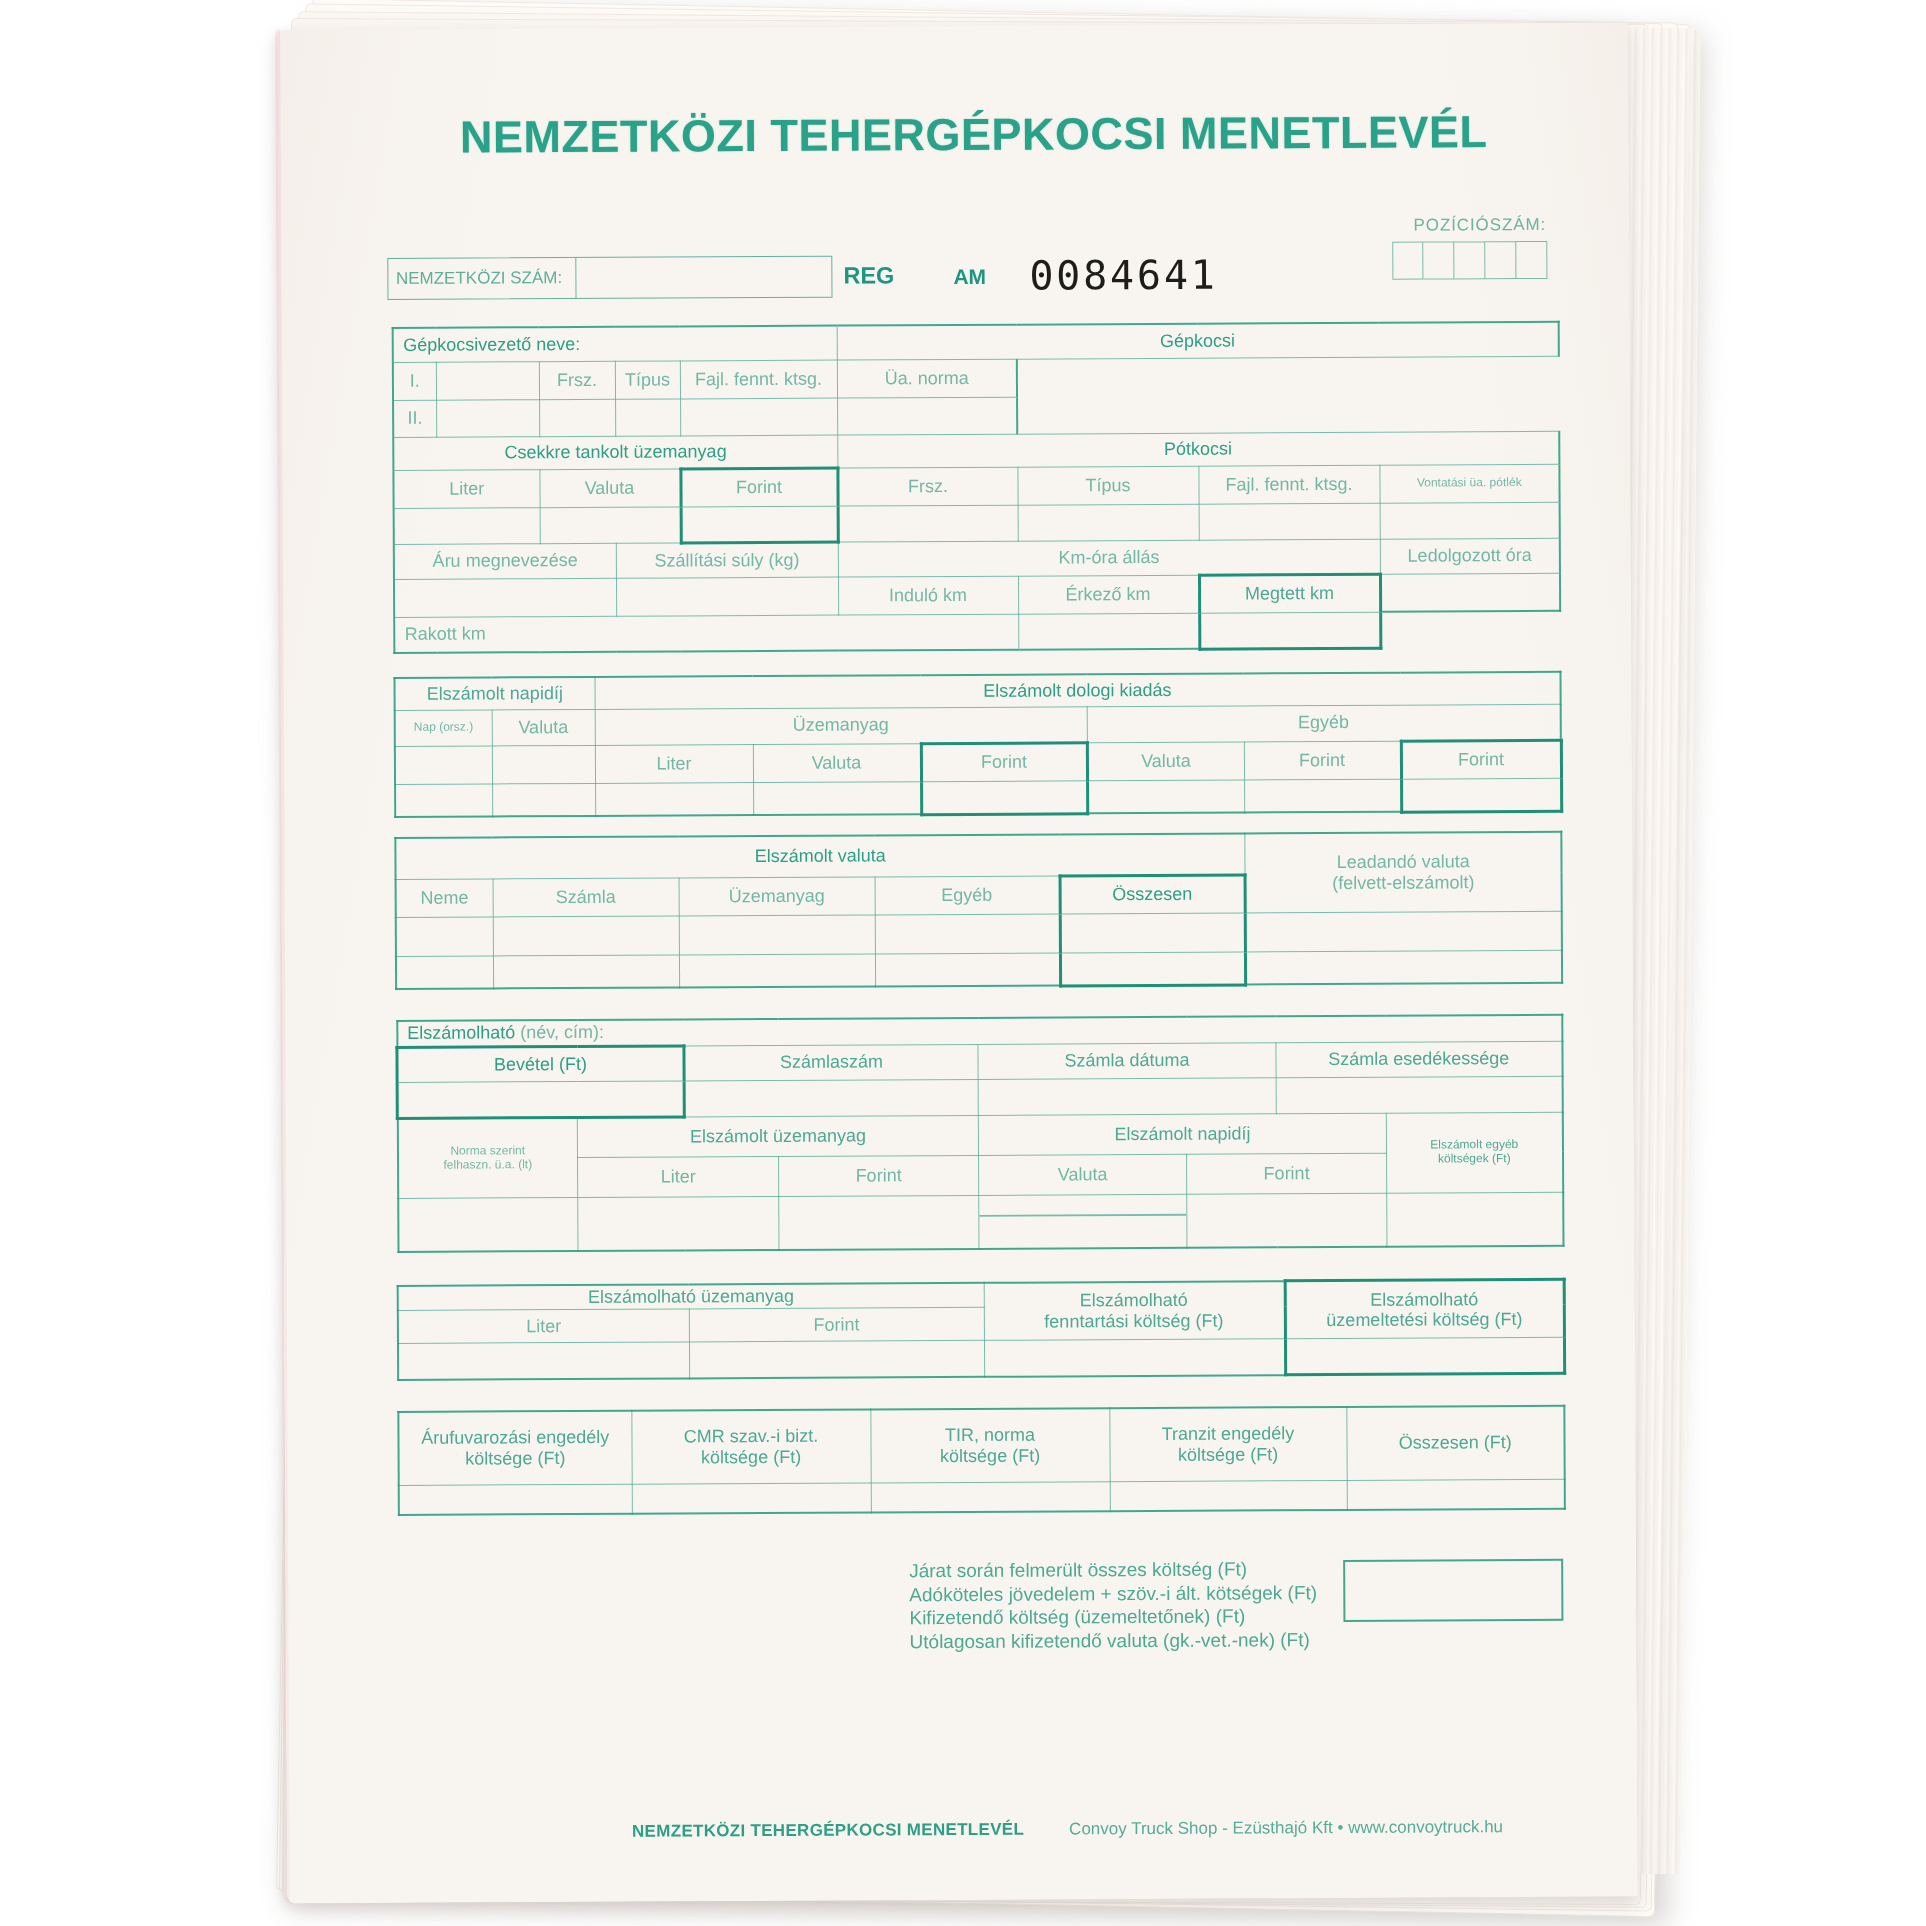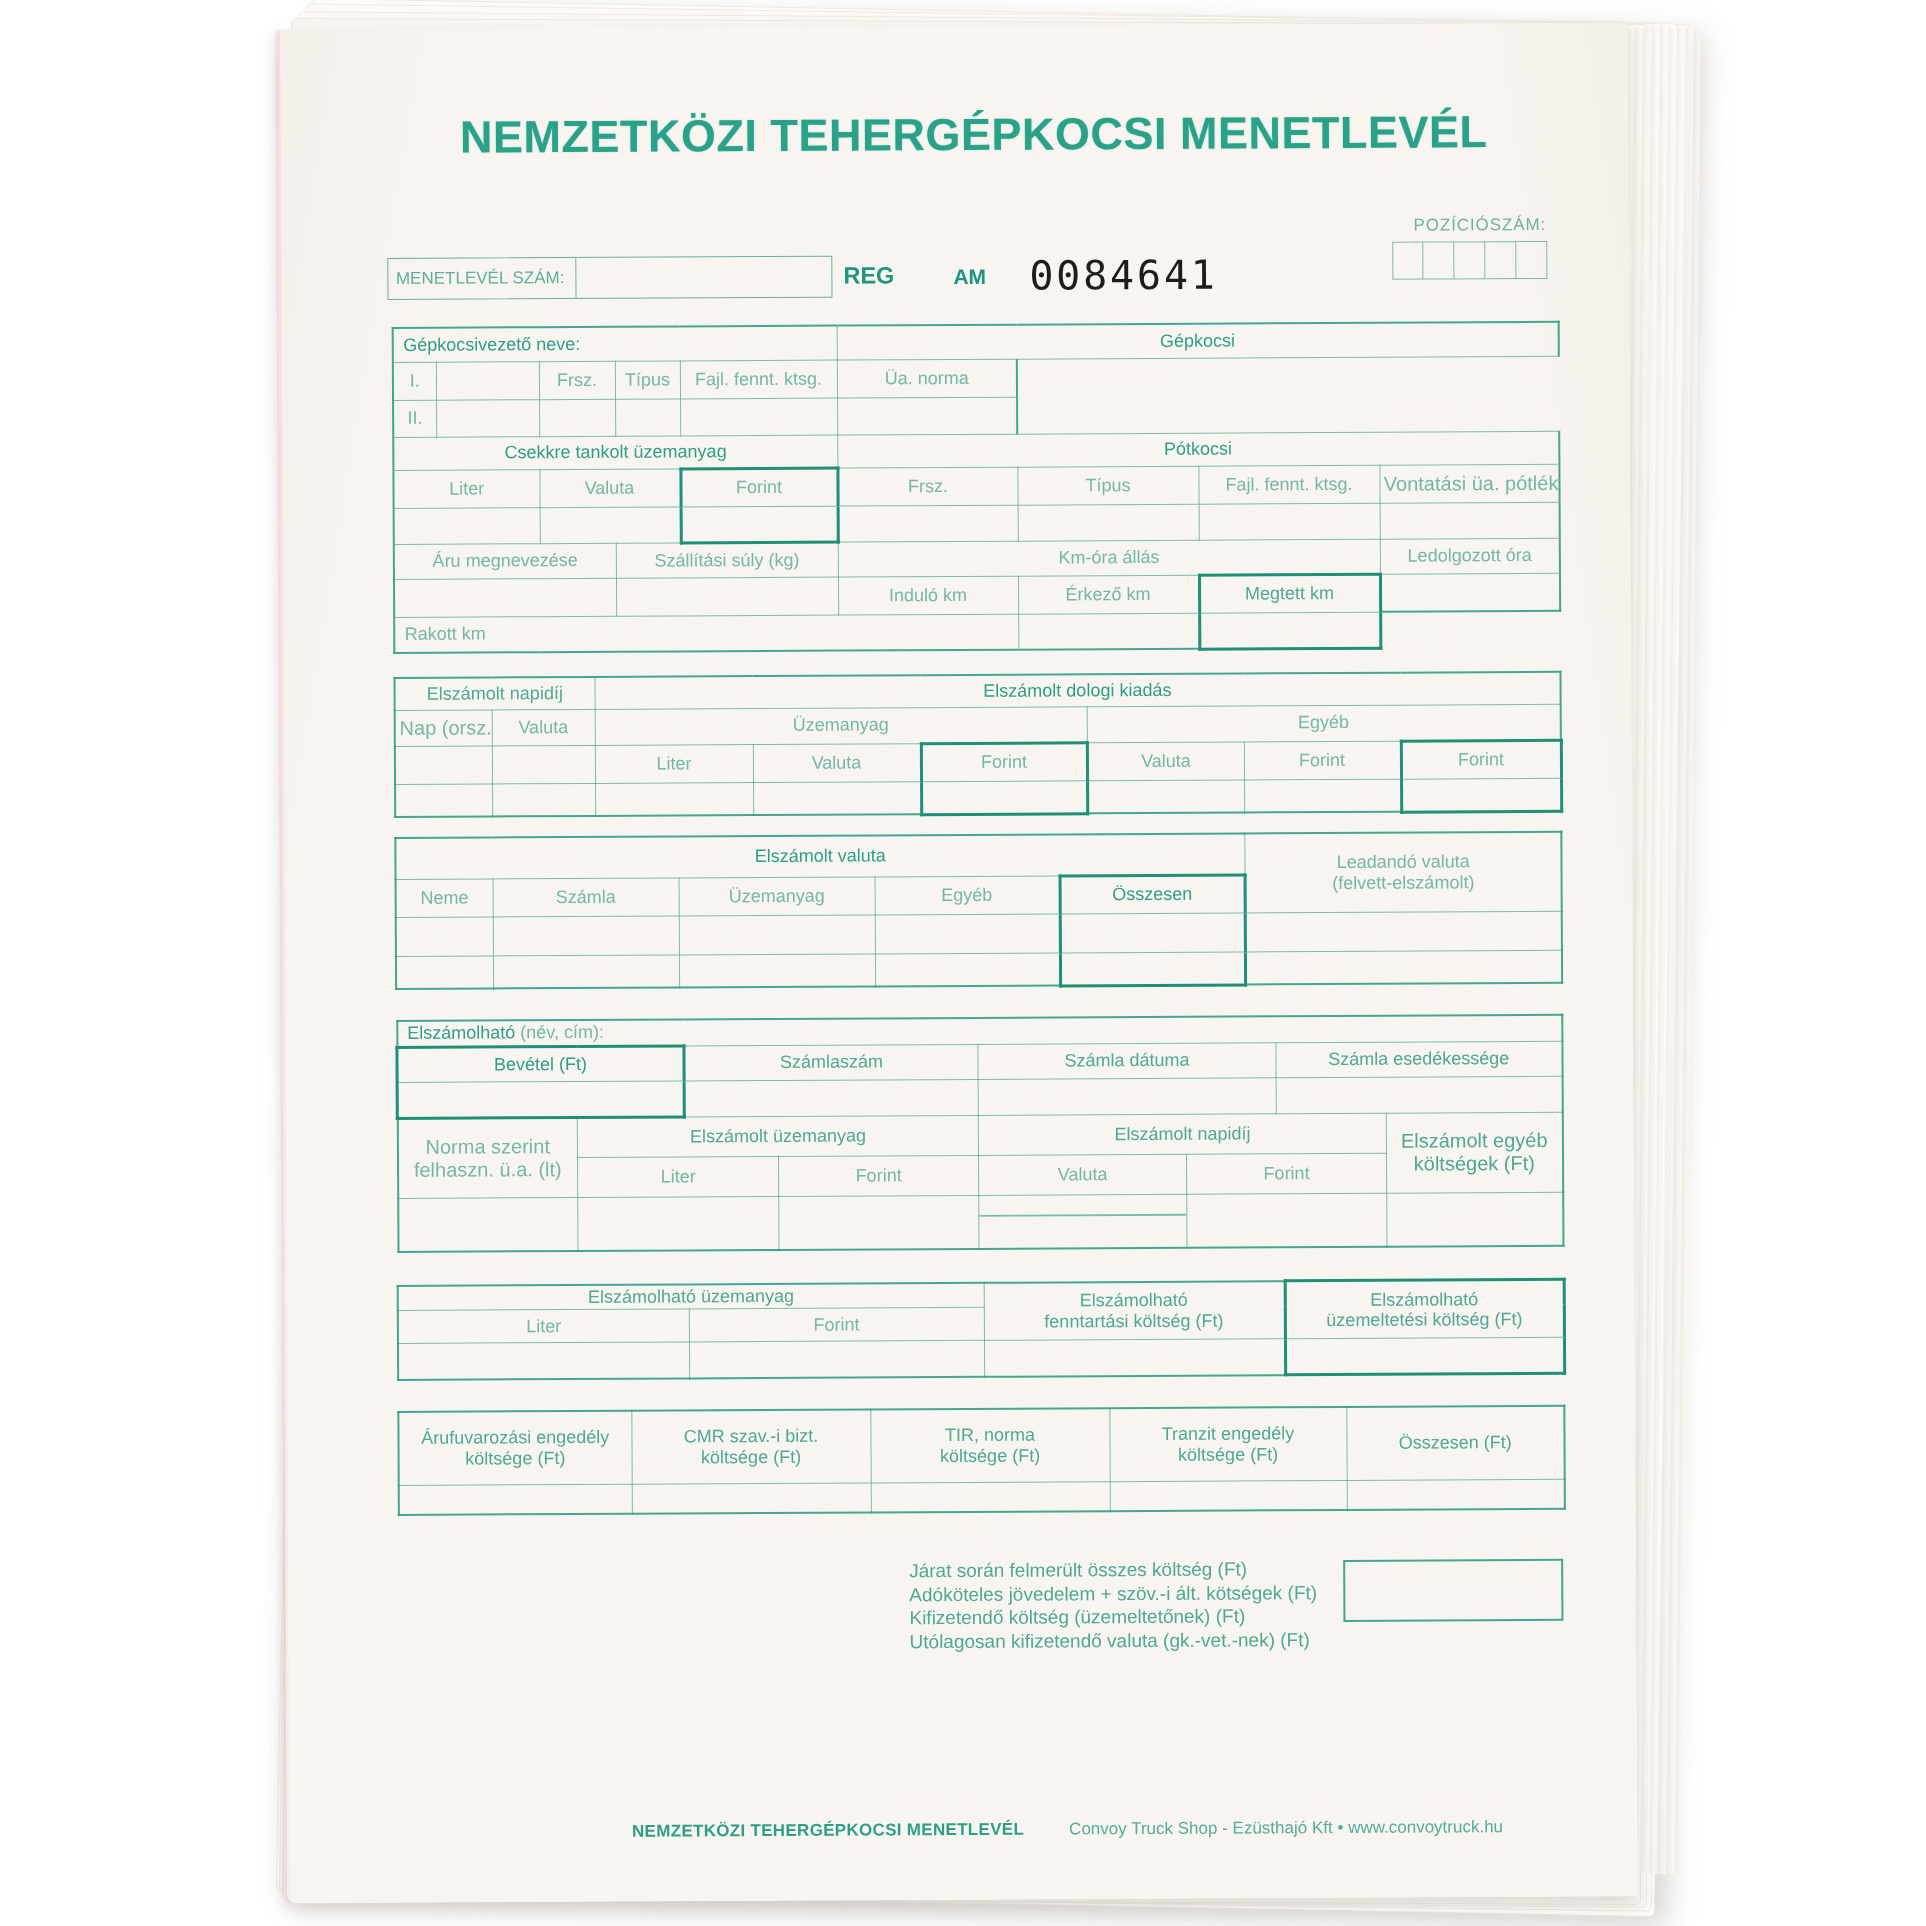--- a/index.html
+++ b/index.html
@@ -51,21 +51,21 @@
   .pozcells span{width:31px;height:38px;border:1.4px solid rgba(93,173,153,.8);
         border-left:none;box-sizing:border-box;}
   .pozcells span:first-child{border-left:1.4px solid rgba(93,173,153,.8);}
   
   table.ft{position:absolute;left:113px;width:1166px;border-collapse:collapse;
         table-layout:fixed;color:#74b7a6;font-size:18px;}
   table.ft td{border:1.9px solid rgba(73,166,145,.72);text-align:center;vertical-align:middle;
         padding:0 3.8px;overflow:hidden;white-space:nowrap;line-height:1.15;box-sizing:border-box;}
   table.bdr{border:2.8px solid rgba(47,158,133,.9);}
   .tl{text-align:left !important;padding-left:9.4px !important;}
-  .fs17{font-size:20px;margin-left:24px;}
+  .fs17{font-size:12px;margin-left:24px;}
   
   .bx-t{border-top:3.8px solid #1f8f78 !important;border-left:3.8px solid #1f8f78 !important;border-right:3.8px solid #1f8f78 !important;}
   .bx-m{border-left:3.8px solid #1f8f78 !important;border-right:3.8px solid #1f8f78 !important;}
   .bx-b{border-left:3.8px solid #1f8f78 !important;border-right:3.8px solid #1f8f78 !important;border-bottom:3.8px solid #1f8f78 !important;}
   
   .t1{border:none;}
   .obt{border-top:2.8px solid rgba(47,158,133,.9) !important;}
   .obb{border-bottom:2.8px solid rgba(47,158,133,.9) !important;}
   .obl{border-left:2.8px solid rgba(47,158,133,.9) !important;}
   .obr{border-right:2.8px solid rgba(47,158,133,.9) !important;}
@@ -89,21 +89,21 @@
   <div class="sheet s3"></div>
   <div class="sheet s2"></div>
   <div class="sheet s1"></div>
   <div class="edge-fan"></div>
 
   <div class="paper">
 
     <div class="title">NEMZETKÖZI TEHERGÉPKOCSI MENETLEVÉL</div>
 
     <div class="mlsz">
-      <span class="lab">MENETLEVÉL SZÁM:</span>
+      <span class="lab">NEMZETKÖZI SZÁM:</span>
       <span class="inp"></span>
     </div>
     <div class="reg">REG</div>
     <div class="am">AM</div>
     <div class="serial">0084641</div>
     <div class="pozlab">POZÍCIÓSZÁM:</div>
     <div class="pozcells">
       <span></span>
         <span></span>
         <span></span>

